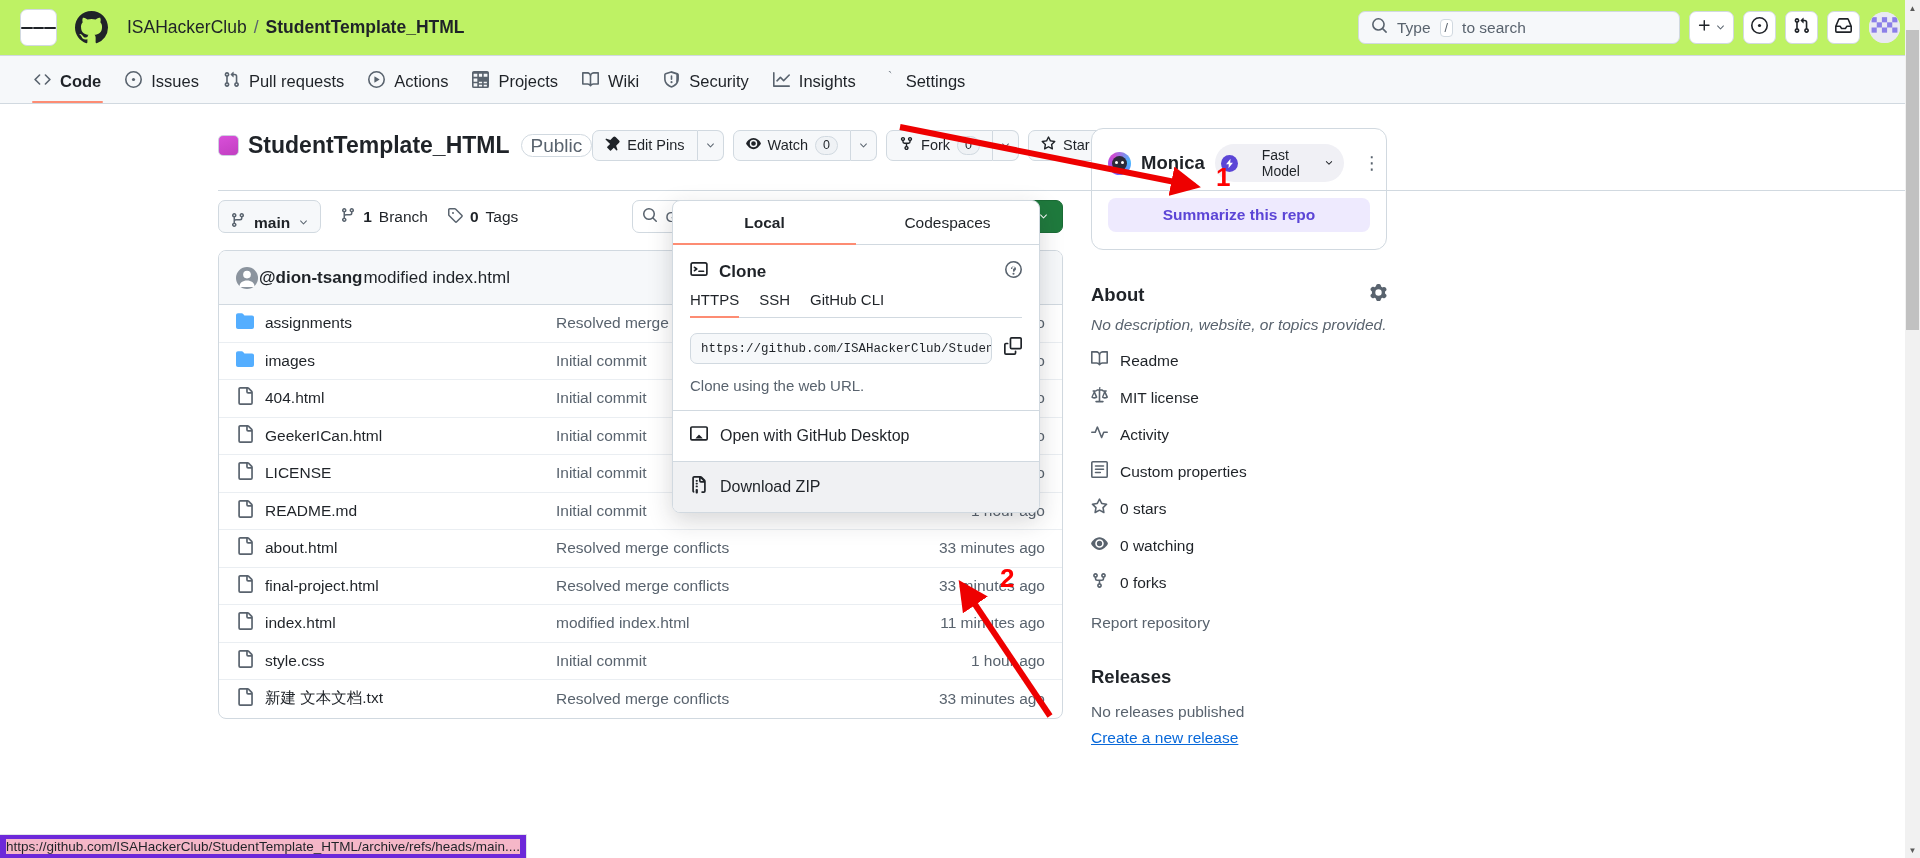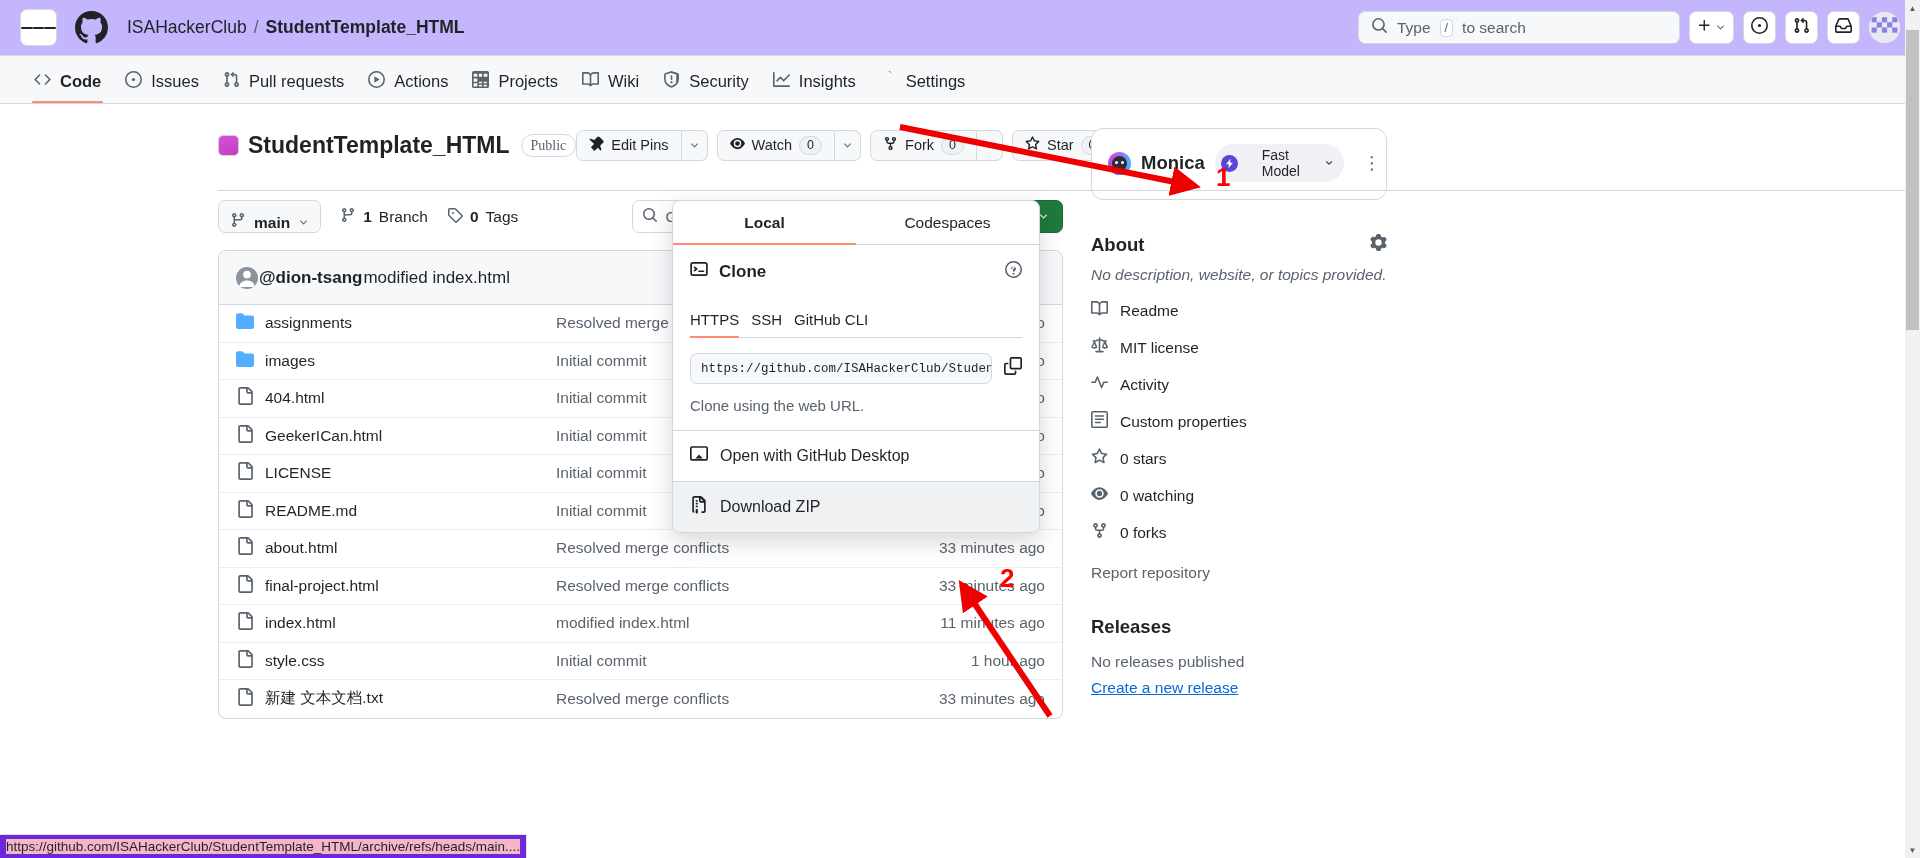--- a/index.html
+++ b/index.html
@@ -7,21 +7,21 @@
   body {
     font-family: "Liberation Sans", sans-serif;
     font-size: 17px;
     color: #1f2328;
     background: #ffffff;
   }
   .page { position: relative; width: 1920px; height: 858px; background:#fff; }
 
   
   .gh-header {
-    height: 56px; background: #c4b5fd;
+    height: 56px; background: #bef264;
     border-bottom: 1px solid #d1d9e0;
     display: flex; align-items: center; padding: 0 20px;
     position: relative;
   }
   .hamburger {
     width: 37px; height: 37px; border: 1px solid #d1d9e0; border-radius: 7px;
     background: #fff; display: flex; align-items: center; justify-content: center;
     cursor: pointer; flex: none;
   }
   .hamburger div { width: 17px; height: 2px; background: #1f2328; margin: 1.7px 0; border-radius: 1px; }
@@ -88,21 +88,21 @@
     border: 1px solid #cfcfe0;
     position: relative;
   }
   .repo-icon::after{
     content:""; position:absolute; left:4px; top:8px; width:13px; height:9px;
     background:#fff; opacity:.0;
   }
   .repo-name { font-size: 23px; font-weight: bold; color: #1f2328; }
   .visibility-badge {
     margin-left: 11px; border: 1px solid #d1d9e0; border-radius: 2em;
-    padding: 1px 9px; font-size: 14px; color: #59636e; line-height: 19px; font-family: Liberation Serif, serif;
+    padding: 1px 9px; font-size: 19px; color: #59636e; line-height: 19px;
   }
   .title-actions { margin-left: auto; display: flex; align-items: center; gap: 9px; }
   .btn {
     height: 31px; border: 1px solid #d1d9e0; border-radius: 7px; background: #f6f8fa;
     display: flex; align-items: center; gap: 7px; padding: 0 12px;
     font-size: 14.5px; color: #1f2328; cursor: pointer; white-space: nowrap;
   }
   .btn .count {
     background: #eff2f5; border: 1px solid #d1d9e0; border-radius: 2em;
     padding: 0px 7px; font-size: 12.5px; color: #1f2328; line-height:17px;
@@ -242,21 +242,21 @@
     cursor: pointer; color: #1f2328; position: relative;
   }
   .cd-tab.active { font-weight: bold; }
   .cd-tab.active::after {
     content:""; position:absolute; left:0; right:0; bottom:-1px; height:2px; background:#fd8c73;
   }
   .cd-section { padding: 15px 17px 0; }
   .cd-clone-head { display: flex; align-items: center; gap: 11px; }
   .cd-clone-title { font-size: 17px; font-weight: bold; }
   .cd-help { margin-left: auto; cursor: pointer; color:#59636e; }
-  .proto-tabs { display: flex; gap: 12px; margin-top: 28px; border-bottom: 1px solid #d1d9e0; }
+  .proto-tabs { display: flex; gap: 20px; margin-top: 8px; border-bottom: 1px solid #d1d9e0; }
   .proto-tab {
     padding-bottom: 9px; font-size: 15px; cursor: pointer; color: #1f2328; position: relative;
   }
   .proto-tab.active::after {
     content:""; position:absolute; left:0; right:0; bottom:-1px; height:2px; background:#fd8c73;
   }
   .url-row { display: flex; align-items: center; gap: 12px; margin-top: 15px; }
   .url-field {
     flex: 1; height: 31px; border: 1px solid #d1d9e0; border-radius: 7px;
     background: #f6f8fa; display: flex; align-items: center; padding: 0 10px;
@@ -700,20 +700,21 @@
                   <path d="M9.5 1 3 9h4l-.5 6L13 7H9z"></path>
                 </svg>
             </span>
             <span>Fast Model</span>
             <span><svg width="10" height="10" viewBox="0 0 16 16" fill="#1f2328">
                   <path d="M12.78 5.22a.749.749 0 0 1 0 1.06l-4.25 4.25a.749.749 0 0 1-1.06 0L3.22 6.28a.749.749 0 1 1 1.06-1.06L8 8.939l3.72-3.719a.749.749 0 0 1 1.06 0Z"></path>
                 </svg></span>
           </div>
           <div class="kebab">⋮</div>
         </div>
+        <div class="summarize-btn">Summarize this repo</div>
       </div>
 
       <div class="about-section">
         <div class="about-head">
           <div class="about-title">About</div>
           <div class="about-gear">
             <svg width="17" height="17" viewBox="0 0 16 16" fill="#59636e">
                 <path d="M8 0a8.2 8.2 0 0 1 .701.031C9.444.095 9.99.645 10.16 1.29l.288 1.107c.018.066.079.158.21.224.304.153.59.33.855.533.113.085.197.117.185.098l1.109-.382c.618-.213 1.363-.06 1.82.534.27.353.52.721.747 1.104.315.536.233 1.29-.246 1.738L14.2 6.962a.25.25 0 0 0-.077.292 5.84 5.84 0 0 1 0 1.492.25.25 0 0 0 .077.292l.93.893c.479.448.561 1.202.246 1.738a7.74 7.74 0 0 1-.747 1.104c-.457.594-1.202.747-1.82.534l-1.109-.382c-.066-.019-.15-.006-.185.098a5.8 5.8 0 0 1-.855.533c-.131.066-.192.158-.21.224l-.288 1.107c-.17.645-.716 1.195-1.459 1.259a8.2 8.2 0 0 1-1.402 0c-.743-.064-1.289-.614-1.459-1.259l-.288-1.107c-.018-.066-.079-.158-.21-.224a5.8 5.8 0 0 1-.855-.533c-.113-.085-.197-.117-.185-.098l-1.109.382c-.618.213-1.363.06-1.82-.534a7.74 7.74 0 0 1-.747-1.104c-.315-.536-.233-1.29.246-1.738l.93-.893a.25.25 0 0 0 .077-.292 5.84 5.84 0 0 1 0-1.492.25.25 0 0 0-.077-.292l-.93-.893c-.479-.448-.561-1.202-.246-1.738.227-.383.477-.75.747-1.104.457-.594 1.202-.747 1.82-.534l1.109.382c.066.019.15.006.185-.098.265-.203.551-.38.855-.533.131-.066.192-.158.21-.224l.288-1.107C6.01.645 6.556.095 7.299.031A8.2 8.2 0 0 1 8 0Zm0 5a3 3 0 1 0 0 6 3 3 0 0 0 0-6Z"></path>
               </svg>
           </div>

